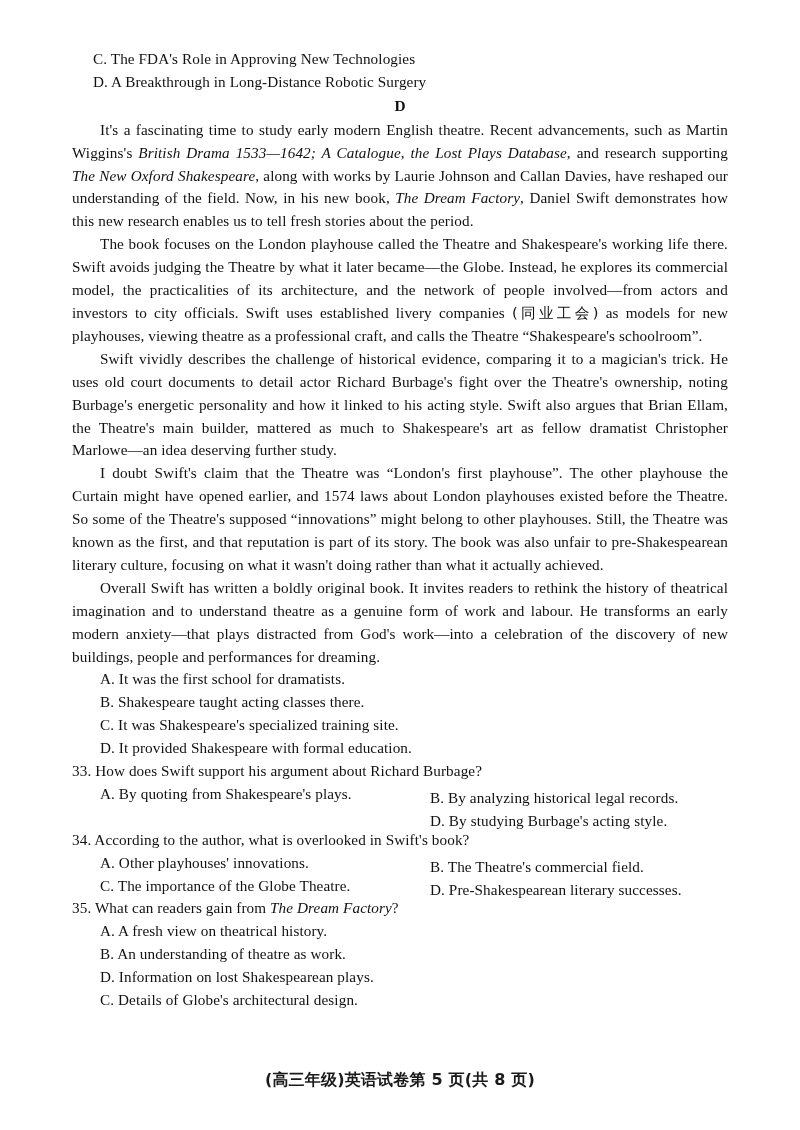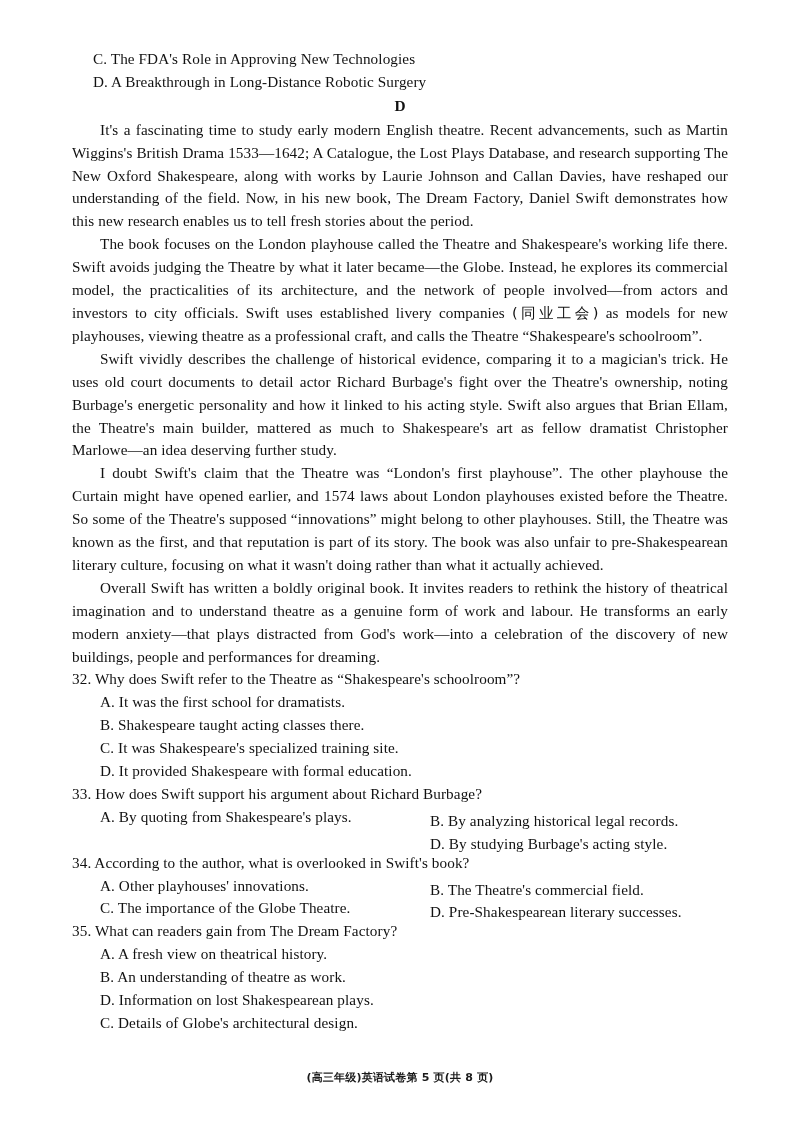--- a/index.html
+++ b/index.html
@@ -54,21 +54,21 @@
 
   
   .para {
     margin: 0;
     text-align: justify;
     text-justify: inter-word;
     text-indent: 28px;
     hyphens: none;
   }
 
-  .it { }
+  .it { font-style: italic; }
   .cjk { font-family: "DejaVu Sans", "Liberation Sans", sans-serif; font-size: 14.6px; }
 
   
   .qblock { margin: 0; }
   .qstem {
     margin: 0;
     white-space: nowrap;
     text-indent: 0;
   }
   .opts-stack {
@@ -102,21 +102,21 @@
   }
 
   
   .footer {
     position: absolute;
     left: 0;
     right: 0;
     top: 1070px;
     text-align: center;
     font-family: "DejaVu Sans", "Liberation Sans", sans-serif;
-    font-size: 11px;
+    font-size: 16px;
     font-weight: bold;
     color: #1a1a1a;
     letter-spacing: 0.2px;
   }
 </style>
 </head>
 <body>
 
 <div class="page">
 
@@ -131,21 +131,20 @@
     <p class="para"><span>It's a fascinating time to study early modern English theatre. Recent advancements, such as Martin Wiggins's </span><span class="it">British Drama 1533—1642; A Catalogue</span><span>, </span><span class="it">the Lost Plays Database</span><span>, and research supporting </span><span class="it">The New Oxford Shakespeare</span><span>, along with works by Laurie Johnson and Callan Davies, have reshaped our understanding of the field. Now, in his new book, </span><span class="it">The Dream Factory</span><span>, Daniel Swift demonstrates how this new research enables us to tell fresh stories about the period.</span></p>
     <p class="para"><span>The book focuses on the London playhouse called the Theatre and Shakespeare's working life there. Swift avoids judging the Theatre by what it later became—the Globe. Instead, he explores its commercial model, the practicalities of its architecture, and the network of people involved—from actors and investors to city officials. Swift uses established livery companies </span><span class="cjk">(同业工会)</span><span> as models for new playhouses, viewing theatre as a professional craft, and calls the Theatre “Shakespeare's schoolroom”.</span></p>
     <p class="para"><span>Swift vividly describes the challenge of historical evidence, comparing it to a magician's trick. He uses old court documents to detail actor Richard Burbage's fight over the Theatre's ownership, noting Burbage's energetic personality and how it linked to his acting style. Swift also argues that Brian Ellam, the Theatre's main builder, mattered as much to Shakespeare's art as fellow dramatist Christopher Marlowe—an idea deserving further study.</span></p>
     <p class="para"><span>I doubt Swift's claim that the Theatre was “London's first playhouse”. The other playhouse the Curtain might have opened earlier, and 1574 laws about London playhouses existed before the Theatre. So some of the Theatre's supposed “innovations” might belong to other playhouses. Still, the Theatre was known as the first, and that reputation is part of its story. The book was also unfair to pre-Shakespearean literary culture, focusing on what it wasn't doing rather than what it actually achieved.</span></p>
     <p class="para"><span>Overall Swift has written a boldly original book. It invites readers to rethink the history of theatrical imagination and to understand theatre as a genuine form of work and labour. He transforms an early modern anxiety—that plays distracted from God's work—into a celebration of the discovery of new buildings, people and performances for dreaming.</span></p>
   </div>
 
   <div class="questions txt">
 
     <div class="qblock">
-      <div class="qstem">32. Why does Swift refer to the Theatre as “Shakespeare's schoolroom”?</div>
       <ul class="opts-stack">
         <li>A. It was the first school for dramatists.</li>
         <li>B. Shakespeare taught acting classes there.</li>
         <li>C. It was Shakespeare's specialized training site.</li>
         <li>D. It provided Shakespeare with formal education.</li>
       </ul>
     </div>
 
     <div class="qblock">
       <div class="qstem">33. How does Swift support his argument about Richard Burbage?</div>

